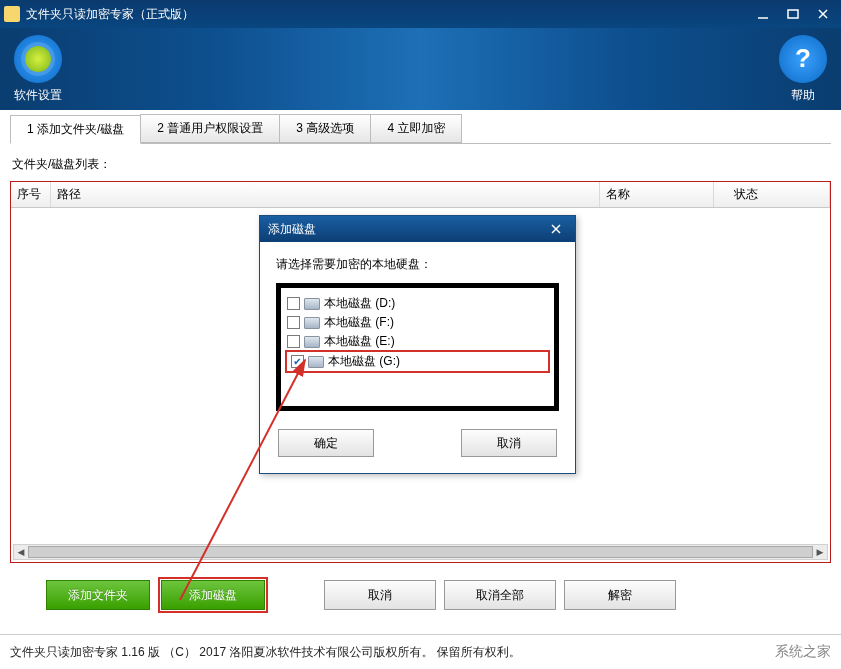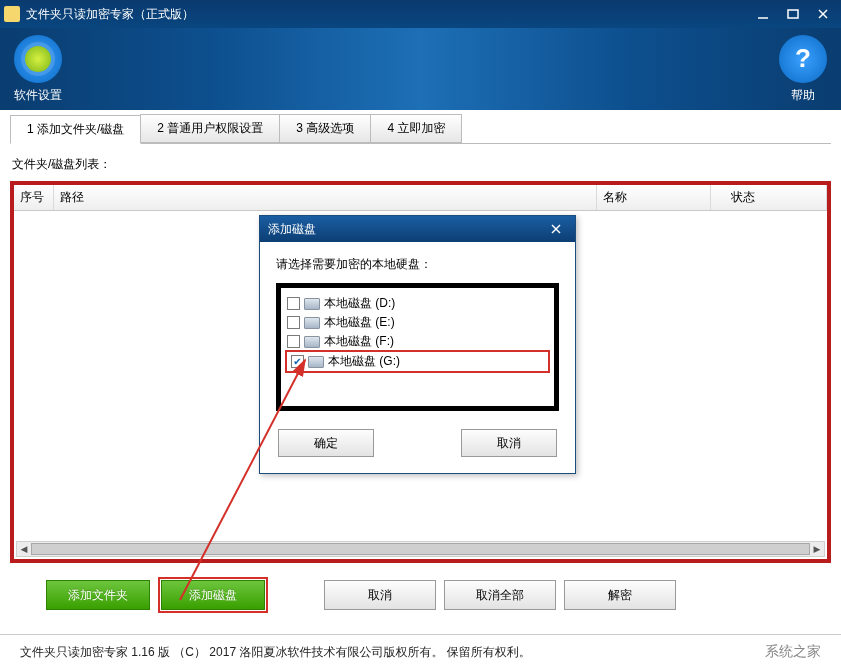--- a/index.html
+++ b/index.html
@@ -17,35 +17,35 @@
 .gear-icon { background: radial-gradient(#3aa0ff, #0b6bc4); border-radius: 50%; display: flex; align-items: center; justify-content: center; }
 .gear-icon::after { content: ""; width: 26px; height: 26px; background: radial-gradient(#d6f040, #7bb51a); border-radius: 50%; box-shadow: 0 0 0 4px rgba(255,255,255,.15); }
 .help-icon { background: radial-gradient(#3aa0ff, #0b6bc4); border-radius: 50%; display: flex; align-items: center; justify-content: center; color: #fff; font-size: 26px; font-weight: bold; }
 
 .main { padding: 4px 10px 0; position: relative; }
 .tabs { display: flex; border-bottom: 1px solid #bcbcbc; margin-bottom: 12px; }
 .tab { font-size: 12px; padding: 5px 16px; border: 1px solid #bcbcbc; background: linear-gradient(#fff,#e6e6e6); margin-right: -1px; position: relative; cursor: pointer; }
 .tab.active { background: #fff; border-bottom: 1px solid #fff; top: 1px; }
 
 .list-label { font-size: 12px; margin: 0 0 8px 2px; }
-.table-wrap { border: 4px solid #b91c1c; height: 382px; overflow: hidden; position: relative; }
+.table-wrap { border: 1px solid #b91c1c; height: 382px; overflow: hidden; position: relative; }
 .table-head { display: flex; font-size: 12px; background: linear-gradient(#fff,#eee); border-bottom: 1px solid #c8c8c8; }
 .th { padding: 4px 6px; border-right: 1px solid #dadada; }
 .th.c1 { width: 40px; } .th.c2 { width: 114px; } .th.c3 { flex: 1; } .th.c4 { width: 102px; margin-left: 14px; }
 .hscroll-track { position: absolute; left: 2px; right: 2px; bottom: 2px; height: 16px; background: #ececec; border: 1px solid #d0d0d0; }
 .hscroll-thumb { position: absolute; left: 14px; right: 14px; top: 1px; bottom: 1px; background: #cfcfcf; border: 1px solid #a8a8a8; }
 .hscroll-btn { position: absolute; top: 0; bottom: 0; width: 14px; display: flex; align-items: center; justify-content: center; font-size: 9px; color: #555; }
 .hscroll-btn.l { left: 0; } .hscroll-btn.r { right: 0; }
 
 .btn-row { display: flex; gap: 8px; margin-top: 14px; align-items: center; padding-left: 36px; }
 .btn { height: 30px; display: flex; align-items: center; justify-content: center; font-size: 12px; cursor: pointer; border: 1px solid #999; background: linear-gradient(#fdfdfd,#e3e3e3); width: 112px; }
 .btn.green { background: linear-gradient(#6dc53d,#39a000); color: #fff; border-color: #2e8200; text-shadow: 0 -1px rgba(0,0,0,.2); width: 104px; }
 .highlight-box { border: 2px solid #d4302a; padding: 1px; display: inline-flex; }
 
-.footer { position: absolute; left: 0; right: 0; bottom: 0; border-top: 1px solid #ccc; padding: 8px 20px; font-size: 12px; color: #222; background: #fff; display: flex; align-items: center; justify-content: space-between; }
+.footer { position: absolute; left: 0; right: 0; bottom: 0; border-top: 1px solid #ccc; padding: 8px 10px; font-size: 12px; color: #222; background: #fff; display: flex; align-items: center; justify-content: space-between; }
 .footer .brand { color: #888; font-size: 14px; }
 
 
 .modal { position: absolute; left: 259px; top: 215px; width: 317px; background: #fff; border: 1px solid #1b4c7e; box-shadow: 2px 2px 6px rgba(0,0,0,.25); }
 .modal-title-bar { height: 26px; background: linear-gradient(#1a5ea2,#0c3e74); color: #fff; font-size: 12px; display: flex; align-items: center; padding: 0 8px; }
 .modal-title-bar .t { flex: 1; }
 .modal-close { width: 22px; height: 18px; display: flex; align-items: center; justify-content: center; cursor: pointer; }
 .modal-body { padding: 14px 16px 6px; font-size: 12px; }
 .disk-list { border: 5px solid #000000; margin-top: 10px; padding: 6px 4px; height: 128px; }
 .disk-item { display: flex; align-items: center; gap: 4px; padding: 1px 2px; }
@@ -149,26 +149,26 @@
     <div>请选择需要加密的本地硬盘：</div>
     <div class="disk-list">
       <div class="disk-item">
         <span class="chk"></span>
         <span class="disk-icon"></span>
         <span>本地磁盘 (D:)</span>
       </div>
       <div class="disk-item">
         <span class="chk"></span>
         <span class="disk-icon"></span>
-        <span>本地磁盘 (E:)</span>
+        <span>本地磁盘 (F:)</span>
       </div>
       <div class="disk-item">
         <span class="chk"></span>
         <span class="disk-icon"></span>
-        <span>本地磁盘 (F:)</span>
+        <span>本地磁盘 (E:)</span>
       </div>
       <div class="disk-row-hl">
         <div class="disk-item">
           <span class="chk checked"></span>
           <span class="disk-icon"></span>
           <span>本地磁盘 (G:)</span>
         </div>
       </div>
     </div>
   </div>

